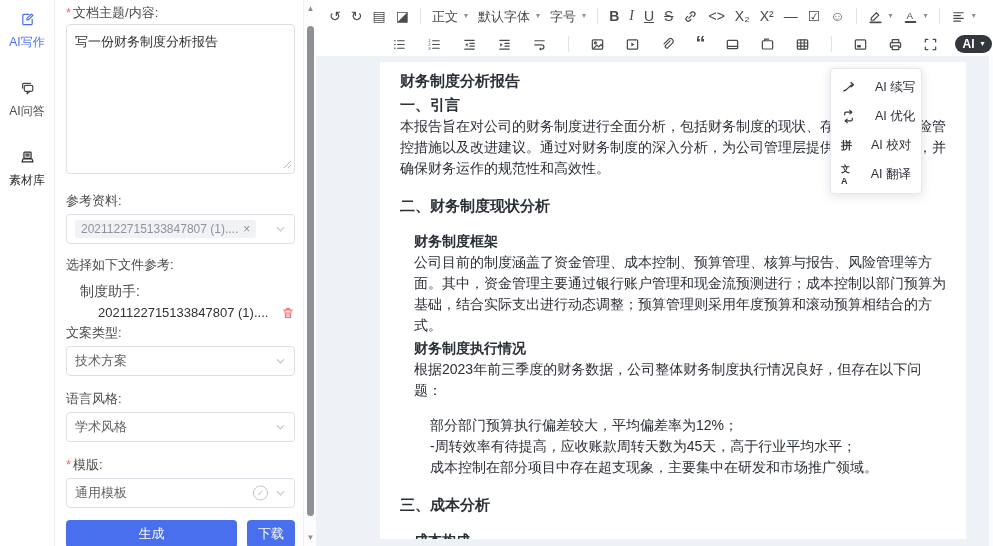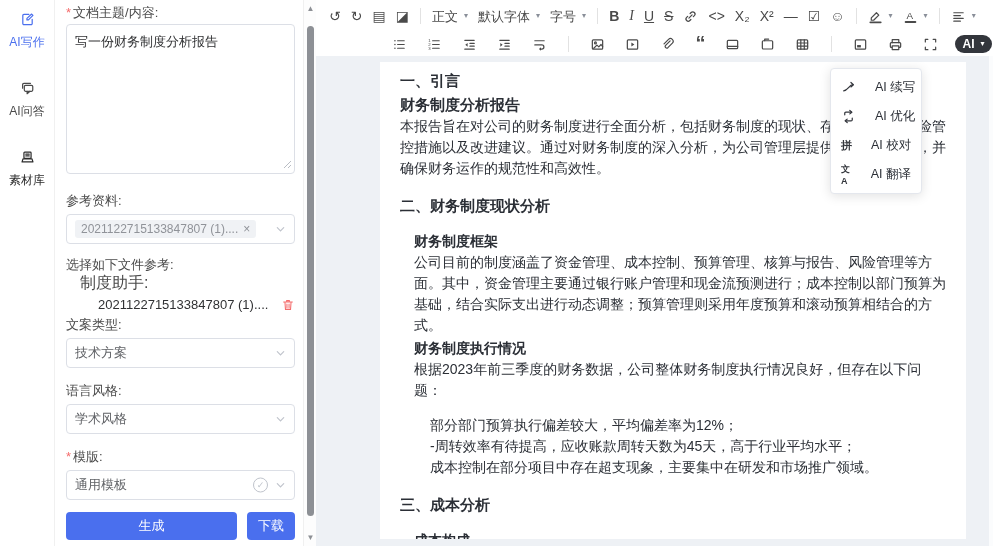--- a/index.html
+++ b/index.html
@@ -24,21 +24,21 @@
   .sel{position:relative;box-sizing:border-box;border:1px solid #dcdfe6;border-radius:4px;height:30px;display:flex;align-items:center;
       padding:0 24px 0 8px;margin-top:4px;cursor:pointer;background:#fff;}
   .sel .sel-text{font-size:13px;color:#606266;white-space:nowrap;overflow:hidden;}
   .sel .chev{position:absolute;right:8px;top:50%;transform:translateY(-50%);display:flex;}
   .sel .okcirc{position:absolute;right:26px;top:50%;transform:translateY(-50%);width:13px;height:13px;border:1px solid #c0c4cc;
       border-radius:50%;color:#c0c4cc;font-size:9px;line-height:13px;text-align:center;}
   .tag{display:inline-flex;align-items:center;gap:5px;background:#f0f2f5;border-radius:3px;padding:2px 6px;max-width:185px;}
   .tag .tag-t{font-size:12px;color:#909399;white-space:nowrap;overflow:hidden;}
   .tag .tag-x{color:#909399;font-size:12px;cursor:pointer;line-height:1;}
   .mt12{margin-top:12px;} .mt14{margin-top:14px;} .mt2{margin-top:2px;}
-  .assist{margin-left:14px;margin-top:0;font-size:16px;color:#4a4a4a;line-height:18px;}
+  .assist{margin-left:14px;margin-top:8px;font-size:14px;color:#4a4a4a;line-height:18px;}
   .filerow{display:flex;align-items:center;justify-content:space-between;margin-left:32px;margin-top:4px;line-height:18px;}
   .filerow .fname{font-size:13px;color:#303133;white-space:nowrap;overflow:hidden;}
   .trash{cursor:pointer;display:flex;margin-left:6px;}
   .btn-row{display:flex;gap:10px;margin-top:12px;}
   .btn{background:#4a6fee;color:#fff;border:none;border-radius:4px;height:28px;font-size:13px;cursor:pointer;font-family:Liberation Mono, monospace;}
   .btn.gen{flex:1;}
   .btn.dl{width:48px;}
 
   
   .pscroll{position:absolute;left:303px;top:0;width:13px;height:546px;background:#fdfdfd;border-left:1px solid #f0f0f0;box-sizing:border-box;}
@@ -375,22 +375,22 @@
           </button>
           <button class="tb ai-btn">
             <span class="dd-label">AI</span>
             <span class="caret">▾</span>
           </button>
         </div>
     </div>
 
     <div class="canvas">
       <div class="page" id="doc-page">
+          <div class="blk t-title ind-0">财务制度分析报告</div>
           <div class="blk t-h ind-0">一、引言</div>
-          <div class="blk t-title ind-0">财务制度分析报告</div>
           <div class="blk t-p ind-0">本报告旨在对公司的财务制度进行全面分析，包括财务制度的现状、存在的问题、风险管控措施以及改进建议。通过对财务制度的深入分析，为公司管理层提供科学决策依据，并确保财务运作的规范性和高效性。</div>
           <div class="blk t-h ind-0 gap">二、财务制度现状分析</div>
           <div class="blk t-sub ind-1 gap">财务制度框架</div>
           <div class="blk t-p ind-1">公司目前的制度涵盖了资金管理、成本控制、预算管理、核算与报告、风险管理等方面。其中，资金管理主要通过银行账户管理和现金流预测进行；成本控制以部门预算为基础，结合实际支出进行动态调整；预算管理则采用年度预算和滚动预算相结合的方式。</div>
           <div class="blk t-sub ind-1">财务制度执行情况</div>
           <div class="blk t-p ind-1">根据2023年前三季度的财务数据，公司整体财务制度执行情况良好，但存在以下问题：</div>
           <div class="blk t-p ind-2 gap">部分部门预算执行偏差较大，平均偏差率为12%；</div>
           <div class="blk t-p ind-2">-周转效率有待提高，应收账款周转天数为45天，高于行业平均水平；</div>
           <div class="blk t-p ind-2">成本控制在部分项目中存在超支现象，主要集中在研发和市场推广领域。</div>
           <div class="blk t-h ind-0 gap">三、成本分析</div>

